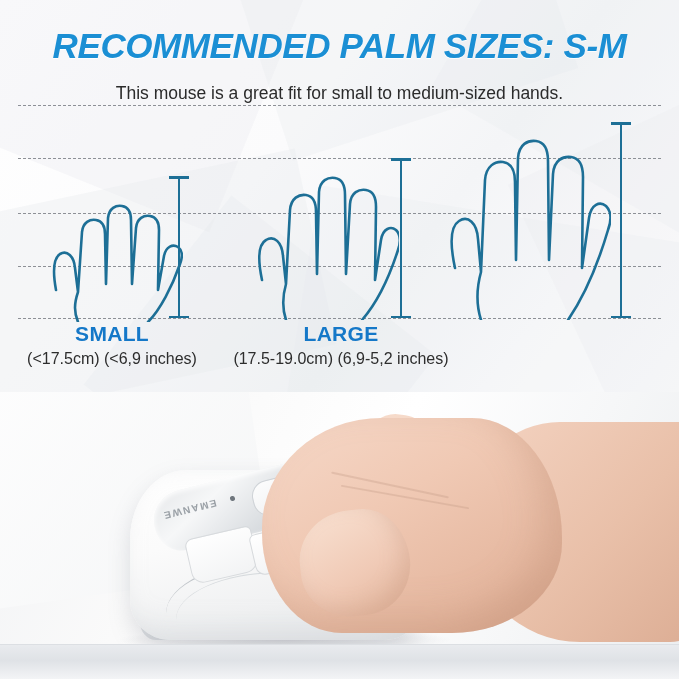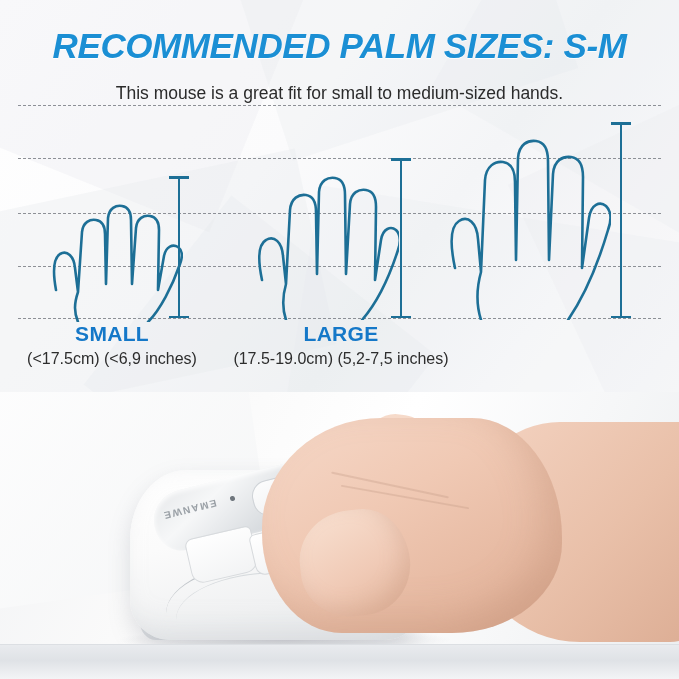--- a/index.html
+++ b/index.html
@@ -257,21 +257,21 @@
     </div>
   </div>
 
   <div class="labels">
     <div class="label-col" style="left:0px;width:224px">
       <div class="size-name">SMALL</div>
       <div class="size-range">(&lt;17.5cm) (&lt;6,9 inches)</div>
     </div>
     <div class="label-col" style="left:216px;width:250px">
       <div class="size-name">LARGE</div>
-      <div class="size-range">(17.5-19.0cm) (5,2-7,5 inches)</div>
+      <div class="size-range">(17.5-19.0cm) (6,9-5,2 inches)</div>
     </div>
     <div class="label-col" style="left:452px;width:227px">
     </div>
   </div>
 
   <div class="photo">
     <div class="bg-panel"></div>
     <div class="desk-shadow"></div>
 
     <div class="mouse-base"></div>

